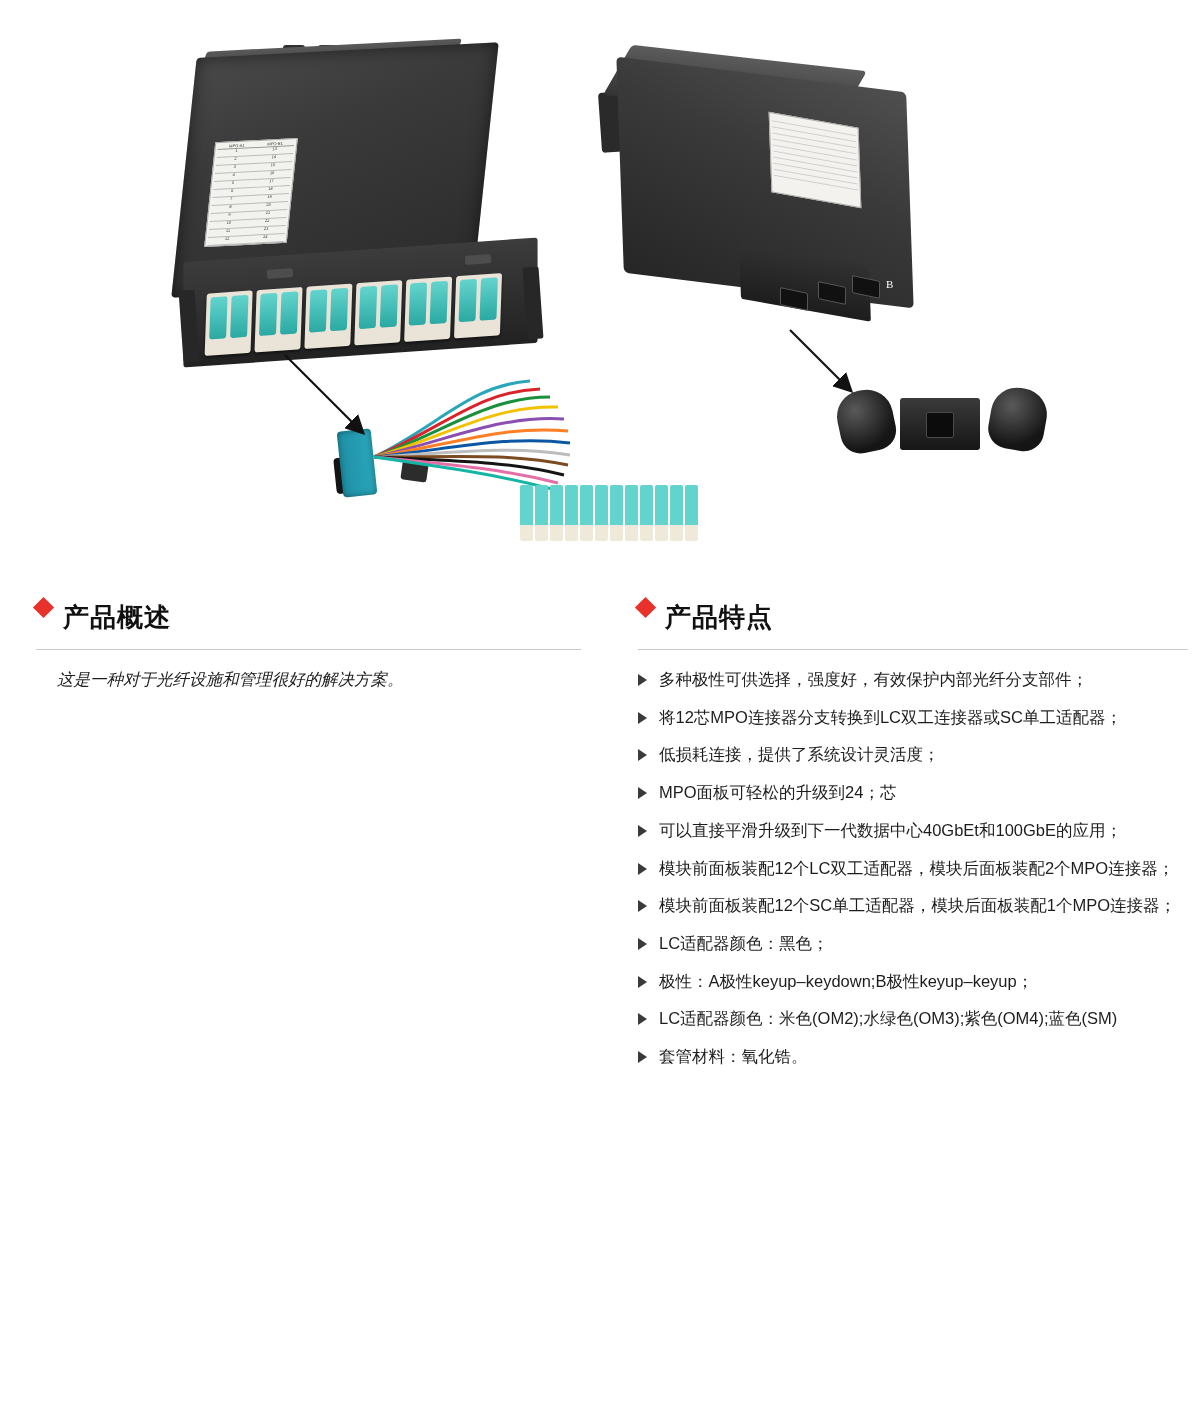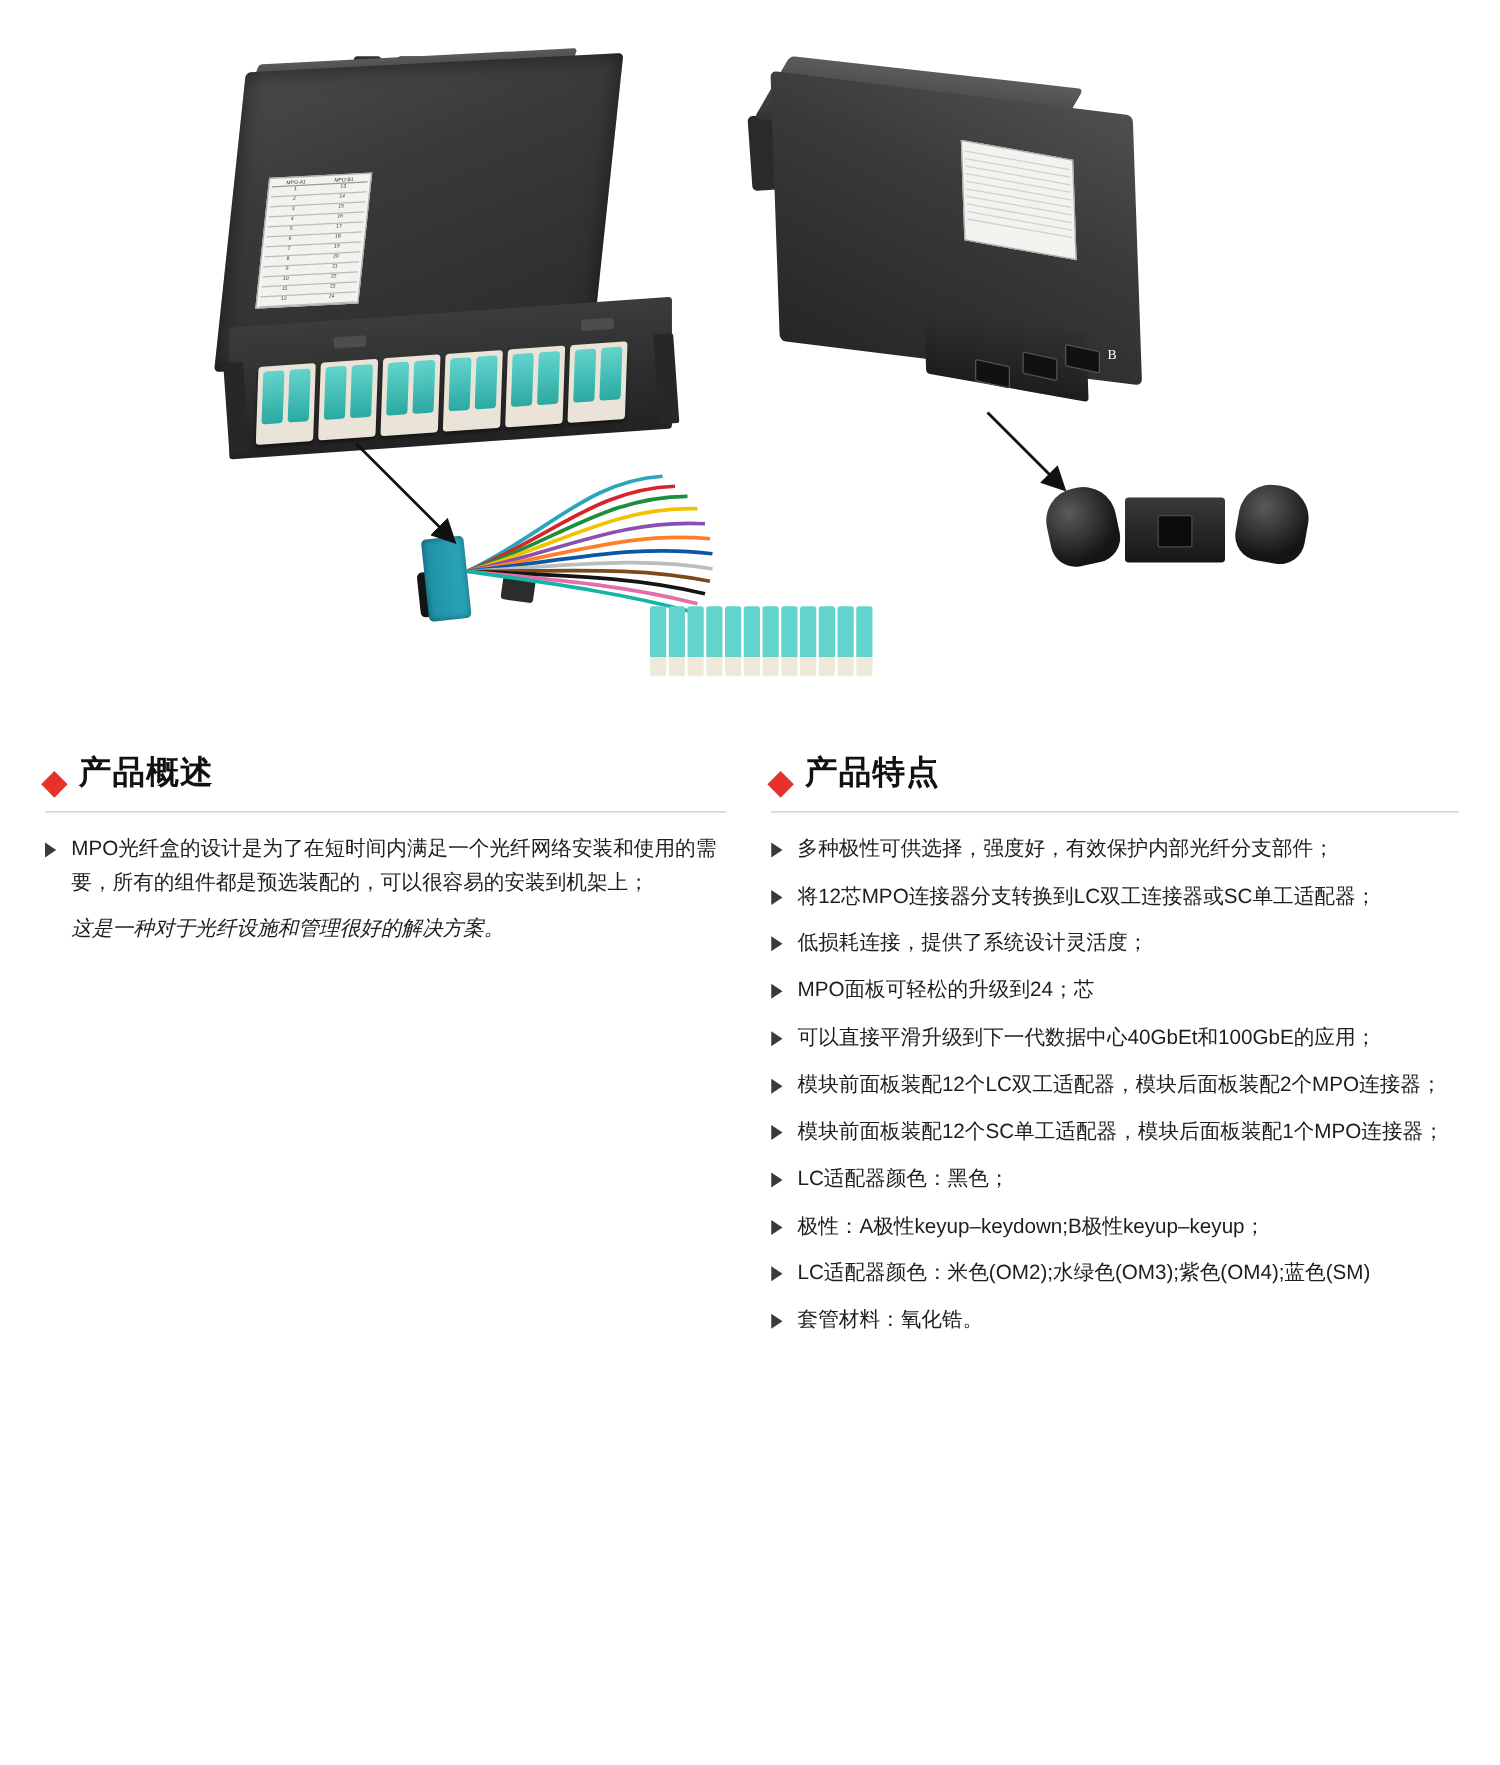--- a/index.html
+++ b/index.html
@@ -346,25 +346,25 @@
     top: 600px;
     left: 0;
     width: 1200px;
     height: 810px;
   }
   .col {
     position: absolute;
     top: 0;
   }
   .col.left { left: 36px; width: 545px; }
-  .col.right { left: 617px; width: 550px; }
+  .col.right { left: 638px; width: 550px; }
 
   .sec-head {
     display: flex;
-    align-items: flex-end;
+    align-items: flex-start;
     gap: 12px;
     padding-bottom: 14px;
   }
   .diamond {
     width: 15px;
     height: 15px;
     background: #e8312a;
     transform: rotate(45deg);
     flex: 0 0 auto;
   }
@@ -544,24 +544,20 @@
 
 <div class="content">
 
   <div class="col left">
     <div class="sec-head">
       <span class="diamond"></span>
       <span class="sec-title">产品概述</span>
     </div>
     <div class="rule"></div>
     <ul class="bullets">
-      <li>
-        <span class="tri"></span>
-        <span class="btxt">MPO光纤盒的设计是为了在短时间内满足一个光纤网络安装和使用的需要，所有的组件都是预选装配的，可以很容易的安装到机架上；</span>
-      </li>
       <li style="padding-left:21px;font-style:italic;">
         <span class="btxt">这是一种对于光纤设施和管理很好的解决方案。</span>
       </li>
     </ul>
   </div>
 
   <div class="col right">
     <div class="sec-head">
       <span class="diamond"></span>
       <span class="sec-title">产品特点</span>

